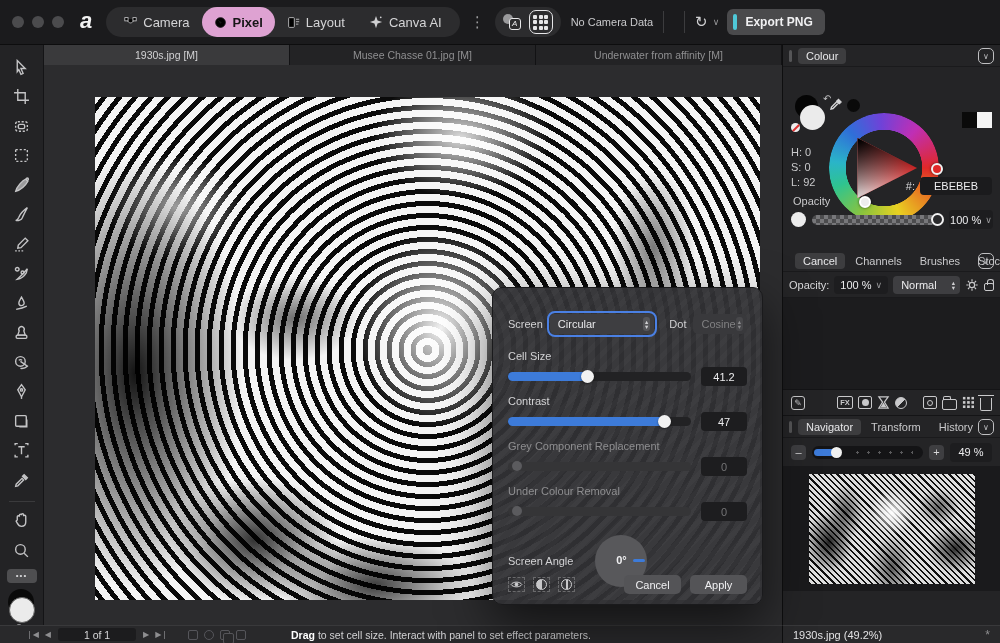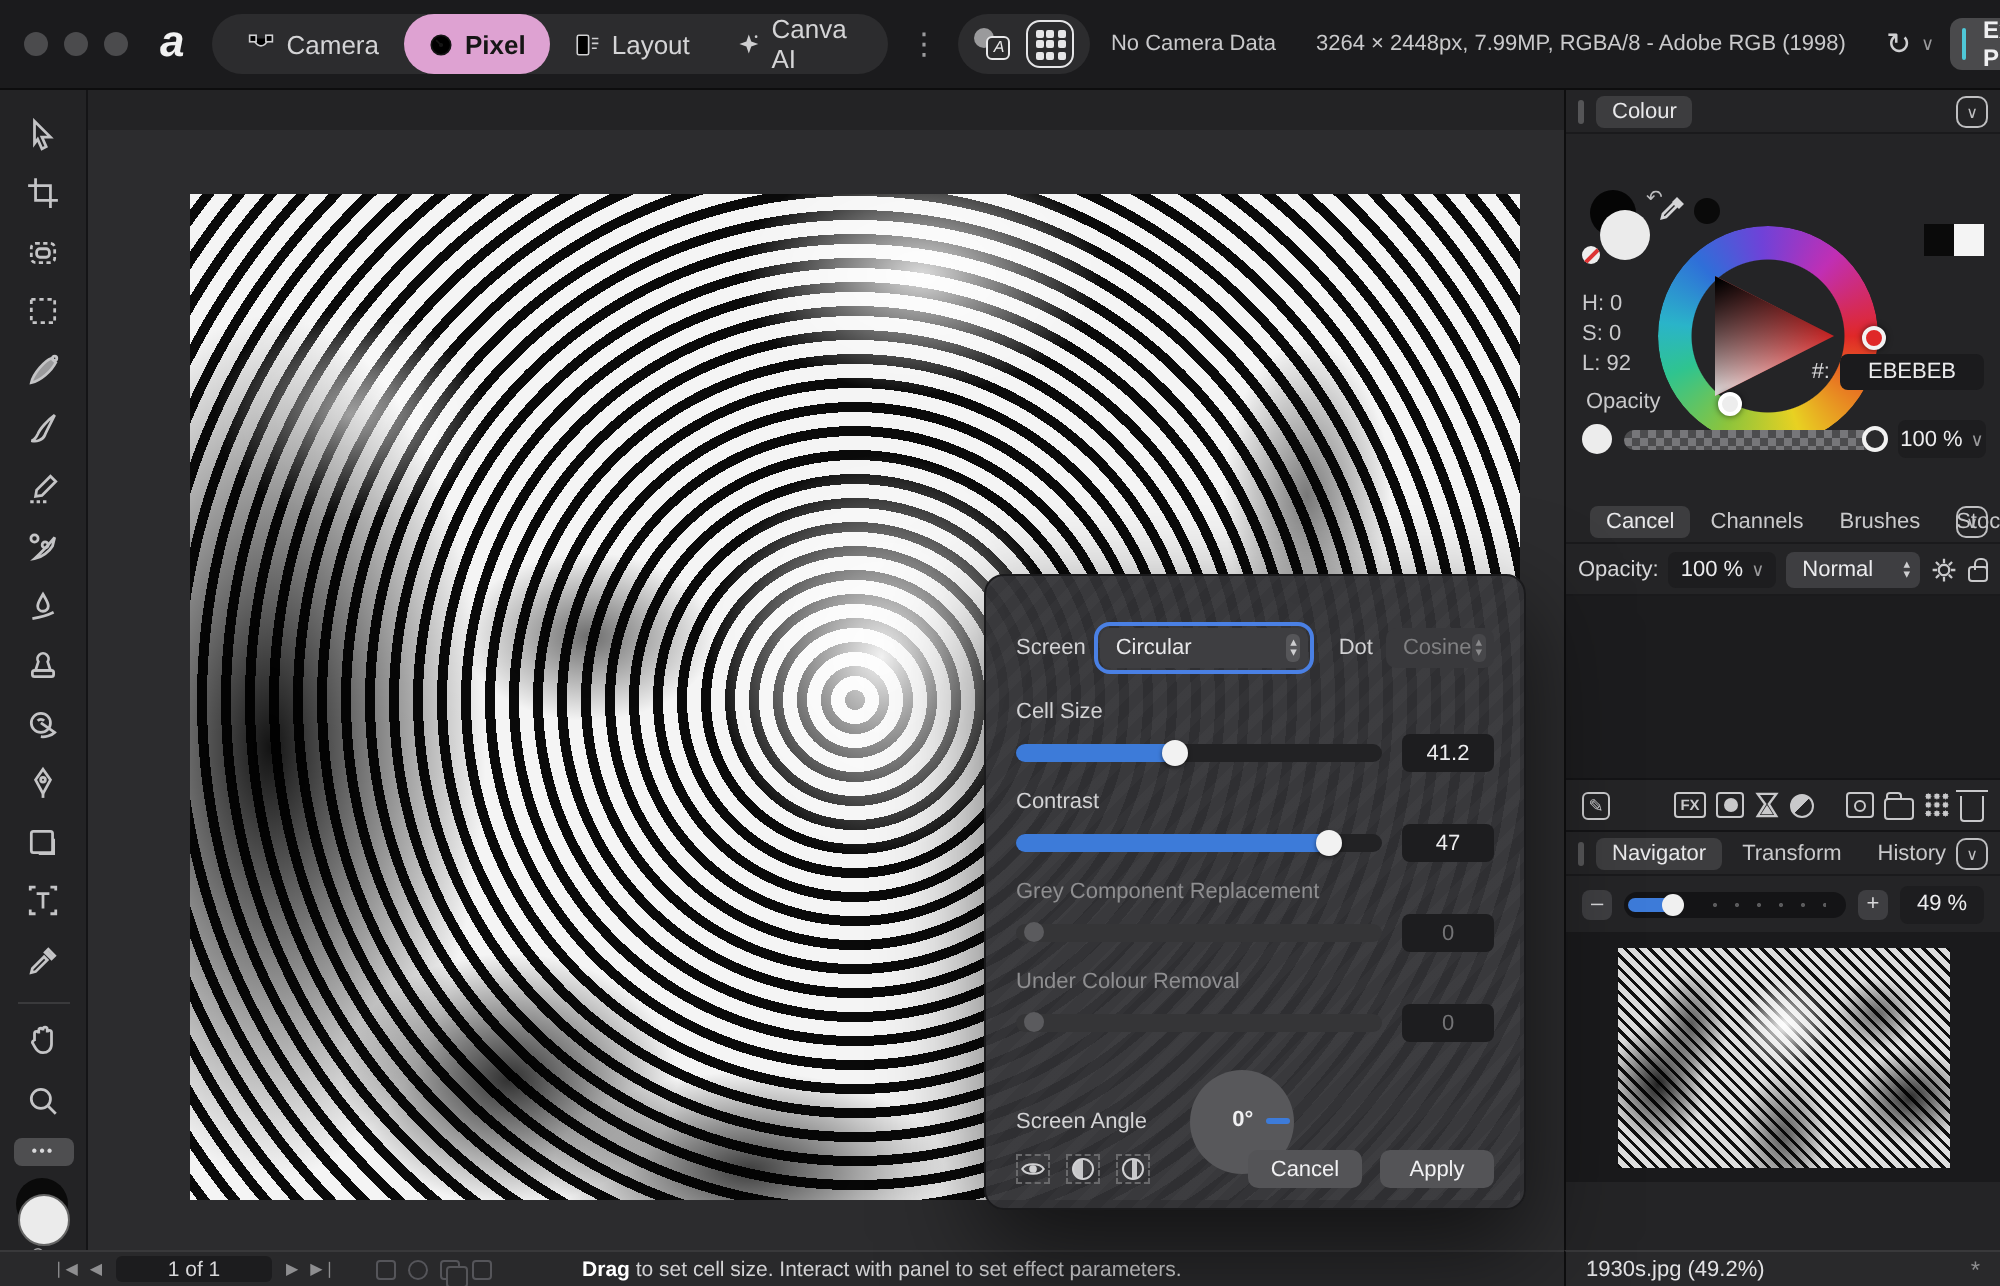--- a/index.html
+++ b/index.html
@@ -269,31 +269,41 @@
           <b></b>
           <b></b>
           <b></b>
           <b></b>
           <b></b>
           <b></b>
         </span>
     </div>
     <span class="tb-text" style="margin-left:10px">No Camera Data</span>
     <span class="tb-sep"></span>
-    <span class="tb-text">3264 × 2448px, 7.99MP, RGBA/8 - Adobe RGB (1998)</span>
     <span class="tb-sep"></span>
     <span class="undo-ic">↺</span>
     <span class="chev" style="margin:0 8px 0 5px">∨</span>
     <div class="export-btn">
       <span class="export-bar"></span>
       <span class="export-label">Export PNG</span>
     </div>
 
   </div>
 
+  <div id="tabbar">
+    <div class="doctab active">
+        <span>1930s.jpg [M]</span>
+      </div>
+    <div class="doctab">
+        <span>Musee Chasse 01.jpg [M]</span>
+      </div>
+    <div class="doctab">
+        <span>Underwater from affinity [M]</span>
+      </div>
+  </div>
 
   <div id="toolstrip">
     <div class="tool">
         <svg width="17" height="17" viewBox="0 0 16 16">
           <path d="M4 1.5 L11.5 9 L7.5 9 L9.5 13.5 L7.5 14.5 L5.5 10 L4 12 Z"></path>
         </svg>
       </div>
     <div class="tool">
         <svg width="17" height="17" viewBox="0 0 16 16">
           <path d="M4.5 1 V11.5 H15 M1 4.5 H11.5 V15"></path>

